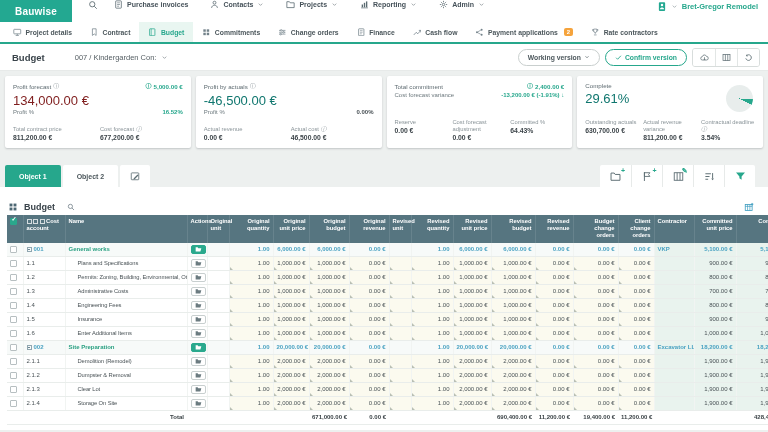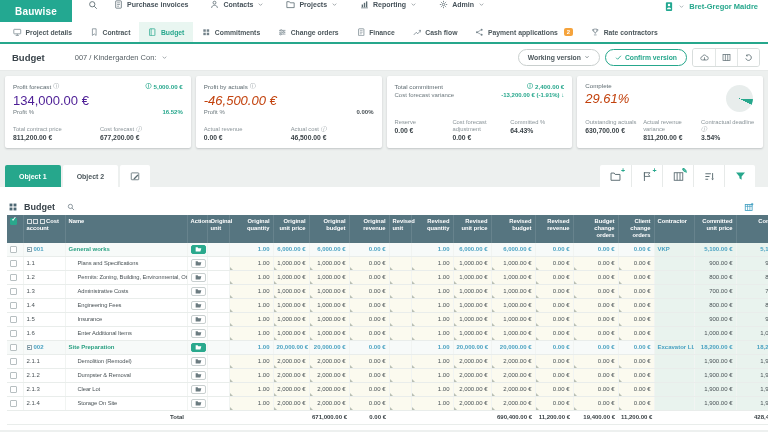--- a/index.html
+++ b/index.html
@@ -53,22 +53,22 @@
 
   
   .grayzone { background:#edf0ef; padding:5px 5px 0; }
   .cards { display:flex; gap:5px; }
   .card { flex:1; height:72px; background:#fff; border-radius:2px; box-shadow:0 1px 2px rgba(40,50,60,.22);
     padding:6px 8px 7px; display:flex; flex-direction:column; position:relative; }
   .c-top { display:flex; justify-content:space-between; align-items:center; font-size:6.2px; color:#5d6a70; }
   .c-top .lft { display:flex; gap:2px; align-items:center; }
   .c-top .inf { font-size:6px; color:#8a9499; font-style:normal; }
   .c-top .rgt { color:#26a78c; font-weight:bold; display:flex; gap:2px; align-items:center; }
-  .c-val { font-size:13px; color:#4c1d95; margin-top:2px; }
-  .c-val.dark { color:#c2410c;font-style:italic; }
+  .c-val { font-size:13px; color:#7f1d1d; margin-top:2px; }
+  .c-val.dark { color:#0f766e; }
   .c-sub { display:flex; justify-content:space-between; font-size:6px; color:#6d797e; margin-top:1px; }
   .c-sub .sv { font-weight:bold; color:#474f54; }
   .c-sub .sv.teal { color:#26a78c; }
   .c-foot { display:flex; margin-top:auto; gap:4px; }
   .c-f { flex:1; }
   .c-f .l { font-size:5.8px; color:#8a9499; line-height:1.2; }
   .c-f .v { font-size:6.8px; font-weight:bold; color:#3c4449; margin-top:1px; }
   .donut { position:absolute; right:10px; top:9px; width:27px; height:27px; border-radius:50%; }
 
   
@@ -209,21 +209,21 @@
           <rect x="3" y="1" width="10" height="14" rx="1.5" fill="currentColor"></rect>
           <circle cx="8" cy="5.5" r="2" fill="#fff"></circle>
           <path d="M4.5 12.5c.5-2 1.8-3 3.5-3s3 1 3.5 3z" fill="#fff"></path>
         </svg>
       </span>
     <span class="ic cr">
         <svg viewBox="0 0 16 16">
           <path d="M4 6l4 4 4-4" fill="none" stroke="currentColor" stroke-width="1.8"></path>
         </svg>
       </span>
-    <span class="username">Bret-Gregor Maidre</span>
+    <span class="username">Bret-Gregor Remodel</span>
   </div>
 </div>
 
 <div class="nav2" id="tabbar">
     <div class="tab">
       <span class="ic ti">
         <svg viewBox="0 0 16 16">
           <rect x="1.5" y="2.5" width="13" height="8.5" rx="1" fill="none" stroke="currentColor" stroke-width="1.4"></rect>
           <path d="M8 11v2.5M5 14h6" stroke="currentColor" stroke-width="1.4"></path>
         </svg>

